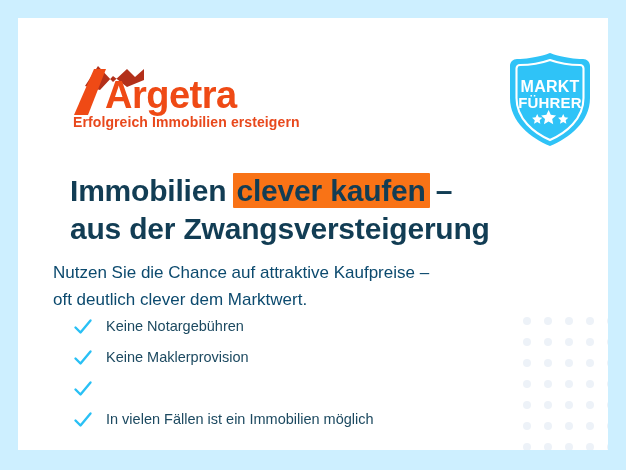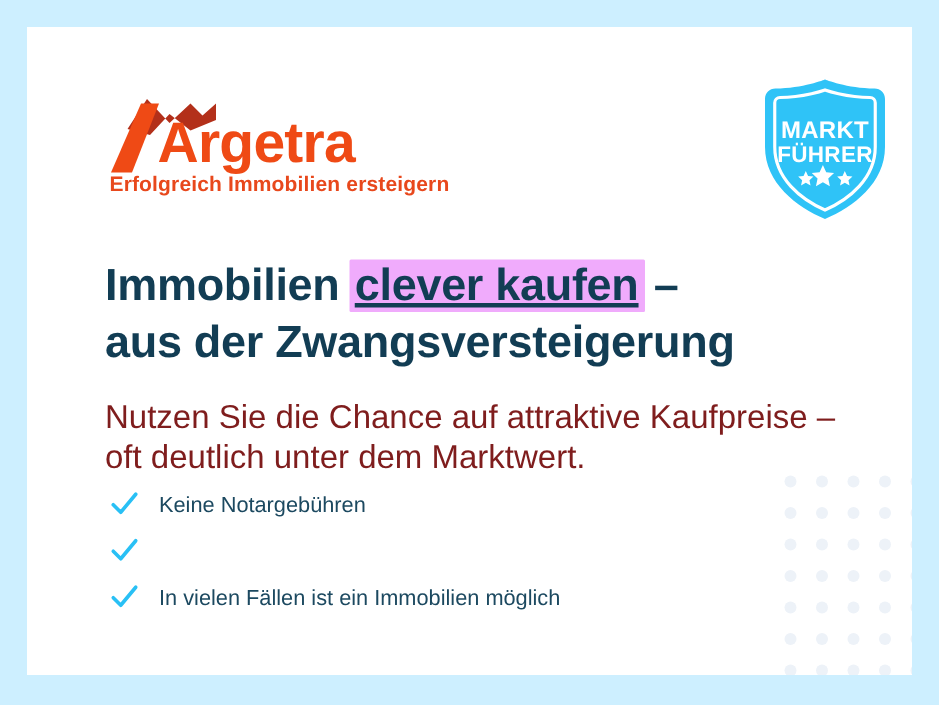--- a/index.html
+++ b/index.html
@@ -91,57 +91,56 @@
     top: 134px;
     width: 470px;
     z-index: 2;
     font-size: 30px;
     line-height: 38px;
     font-weight: 700;
     color: #123d54;
     letter-spacing: -0.2px;
   }
   .headline .hl {
-    background: #f0abfc;
+    background: #f97316;
     padding: 1px 4px;
     margin: 18px -2px;
     border-radius: 1px;
     box-decoration-break: clone;
-    text-decoration: underline;
     -webkit-box-decoration-break: clone;
   }
   .headline .line2 { display: block; }
 
   
   .subheadline {
     position: absolute;
-    left: 52px;
+    left: 35px;
     top: 224px;
     width: 500px;
     z-index: 2;
-    font-size: 22px;
+    font-size: 17px;
     line-height: 27px;
     font-weight: 400;
-    color: #7f1d1d;
+    color: #0c4a6e;
   }
   .subheadline span { display: block; }
 
   
   .checklist {
     position: absolute;
     left: 54px;
     top: 298px;
     z-index: 2;
     margin: 0;
     padding: 0;
     list-style: none;
   }
   .check-item {
     display: flex;
-    align-items: flex-end;
+    align-items: flex-start;
     height: 31px;
   }
   .check-icon {
     flex: 0 0 auto;
     width: 22px;
     height: 22px;
     margin-right: 12px;
     display: block;
   }
   .check-label {
@@ -223,29 +222,35 @@
       </svg>
     </div>
 
     <h1 class="headline">
       <span>Immobilien </span><span class="hl">clever kaufen</span><span> –</span>
       <span class="line2">aus der Zwangsversteigerung</span>
     </h1>
 
     <p class="subheadline">
       <span>Nutzen Sie die Chance auf attraktive Kaufpreise –</span>
-      <span>oft deutlich unter dem Marktwert.</span>
+      <span>oft deutlich clever dem Marktwert.</span>
     </p>
 
     <ul class="checklist">
       <li class="check-item">
         <svg class="check-icon" viewBox="0 0 22 22">
           <path d="M3.5 11.5 L8.5 16.5 L18.5 4.5" fill="none" stroke="#29c0f5" stroke-width="2.4" stroke-linecap="round" stroke-linejoin="round"></path>
         </svg>
         <span class="check-label">Keine Notargebühren</span>
+      </li>
+      <li class="check-item">
+        <svg class="check-icon" viewBox="0 0 22 22">
+          <path d="M3.5 11.5 L8.5 16.5 L18.5 4.5" fill="none" stroke="#29c0f5" stroke-width="2.4" stroke-linecap="round" stroke-linejoin="round"></path>
+        </svg>
+        <span class="check-label">Keine Maklerprovision</span>
       </li>
       <li class="check-item">
         <svg class="check-icon" viewBox="0 0 22 22">
           <path d="M3.5 11.5 L8.5 16.5 L18.5 4.5" fill="none" stroke="#29c0f5" stroke-width="2.4" stroke-linecap="round" stroke-linejoin="round"></path>
         </svg>
       </li>
       <li class="check-item">
         <svg class="check-icon" viewBox="0 0 22 22">
           <path d="M3.5 11.5 L8.5 16.5 L18.5 4.5" fill="none" stroke="#29c0f5" stroke-width="2.4" stroke-linecap="round" stroke-linejoin="round"></path>
         </svg>

